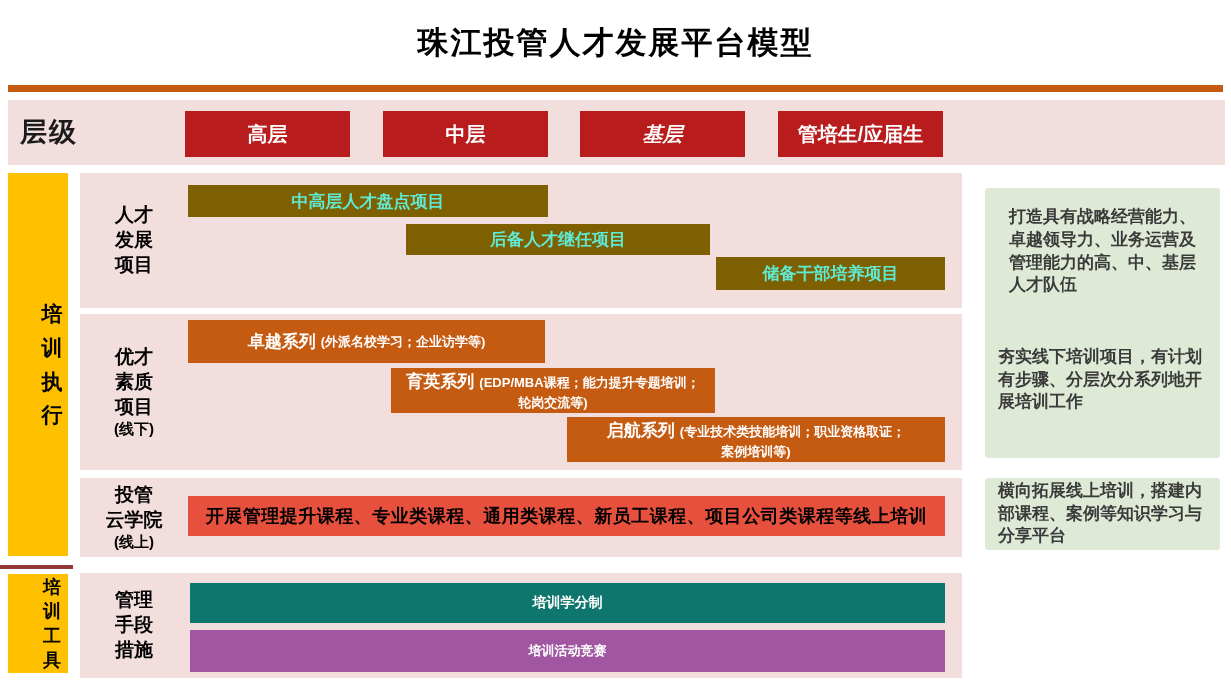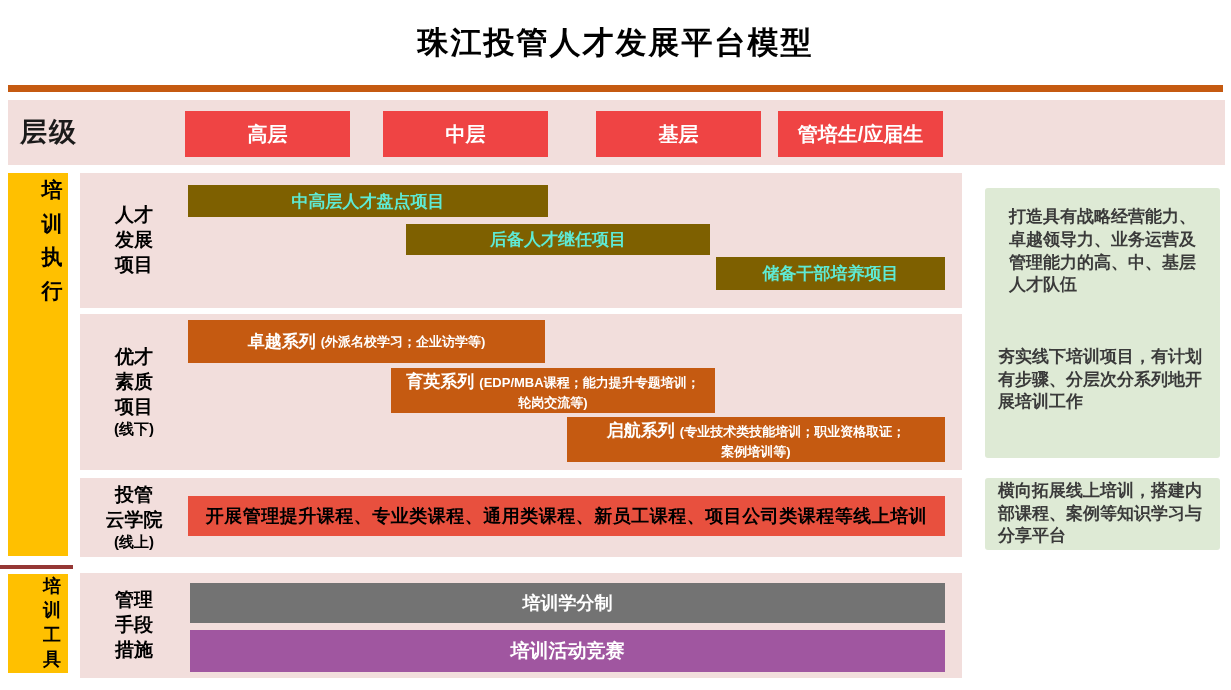--- a/index.html
+++ b/index.html
@@ -9,27 +9,27 @@
 
   .title { position:absolute; top:22px; left:0; width:100%; text-align:center;
            font-size:31px; font-weight:bold; color:#000; letter-spacing:2px; }
 
   .top-rule { position:absolute; left:8px; top:85px; width:1215px; height:7px; background:#C55A11; }
 
   
   .level-band { position:absolute; left:8px; top:100px; width:1217px; height:65px; background:#F2DEDC; }
   .level-label { position:absolute; left:12px; top:0; height:65px; line-height:65px;
                  font-size:27px; font-weight:bold; color:#1a1a1a; letter-spacing:2px; }
-  .level-btn { position:absolute; top:11px; height:46px; width:165px; background:#ef4444;
+  .level-btn { position:absolute; top:11px; height:46px; width:165px; background:#b91c1c;
                color:#fff; font-weight:bold; font-size:20px; display:flex; align-items:center; justify-content:center; }
-  .lb0 { left:177px; } .lb1 { left:375px; } .lb2 { left:588px; } .lb3 { left:770px; }
+  .lb0 { left:177px; } .lb1 { left:375px; } .lb2 { left:572px;font-style:italic; } .lb3 { left:770px; }
 
   
   .side-bar { position:absolute; left:8px; width:60px; background:#FFC000;
-              display:flex; align-items:flex-start; justify-content:center;padding-left:28px; }
+              display:flex; align-items:center; justify-content:center;padding-left:28px; }
   .side-bar-1 { top:173px; height:383px; }
   .side-bar-2 { top:574px; height:99px; }
   .side-text { width:24px; text-align:center; word-break:break-all; font-weight:bold; color:#000; }
   .side-text.tall { font-size:21px; line-height:1.6; }
   .side-text.compact { font-size:18px; line-height:1.35; }
 
   .section-divider { position:absolute; left:0; top:565px; width:73px; height:4px; background:#953735; }
 
   
   .panel { position:absolute; left:80px; width:882px; background:#F2DEDC; }
@@ -41,22 +41,22 @@
   .panel-label { position:absolute; left:0; top:0; height:100%; width:108px;
                  display:flex; flex-direction:column; align-items:center; justify-content:center;
                  font-size:19px; font-weight:bold; color:#000; line-height:1.3; text-align:center; }
   .panel-label .sub { font-size:15px; font-weight:bold; }
 
   .bar { position:absolute; display:flex; align-items:center; justify-content:center;
          text-align:center; font-weight:bold; }
   .bar-olive  { background:#7E6000; color:#5eead4; font-size:17px; }
   .bar-orange { background:#C55A11; color:#fff; }
   .bar-tomato { background:#E8503E; color:#000; font-size:18px; letter-spacing:0.5px; }
-  .bar-mauve  { background:#737373; color:#fff; font-size:18px; }
-  .bar-purple { background:#A056A0; color:#fff; font-size:19px; }
+  .bar-mauve  { background:#0f766e; color:#fff; font-size:14px; }
+  .bar-purple { background:#A056A0; color:#fff; font-size:13px; }
 
   .bar-orange .bar-name { font-size:17px; font-weight:bold; margin-right:5px; }
   .bar-orange .bar-desc { font-size:13px; font-weight:bold; white-space:pre-line; }
 
   
   .p1b0 { left:108px; top:12px; width:360px; height:32px; }
   .p1b1 { left:326px; top:51px; width:304px; height:31px; }
   .p1b2 { left:636px; top:84px; width:229px; height:33px; }
   
   .p2b0 { left:108px; top:6px;  width:357px; height:43px; }

